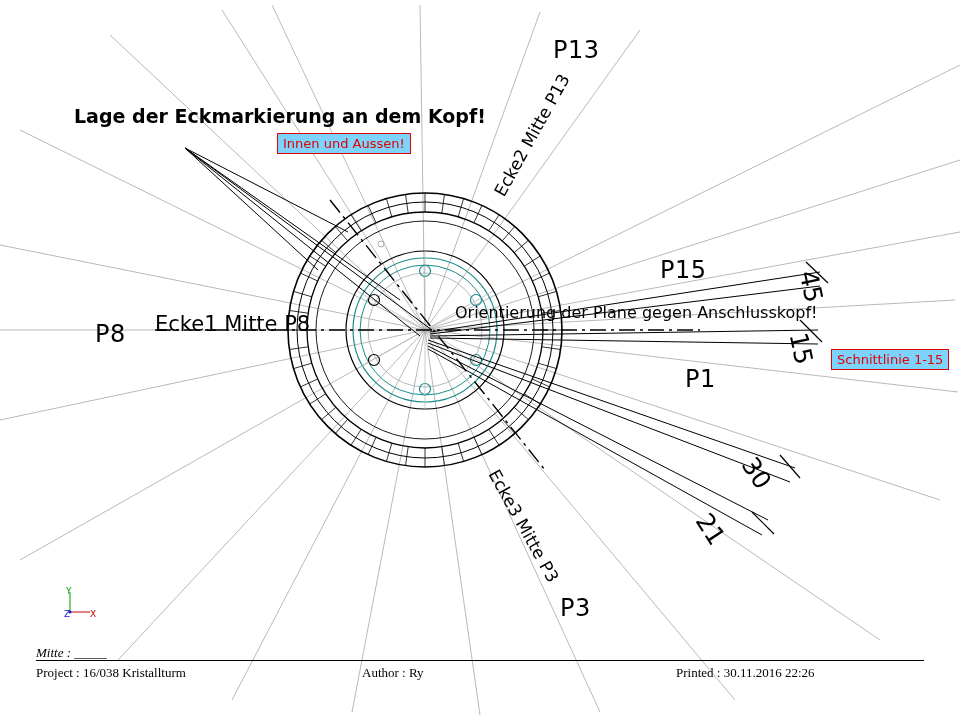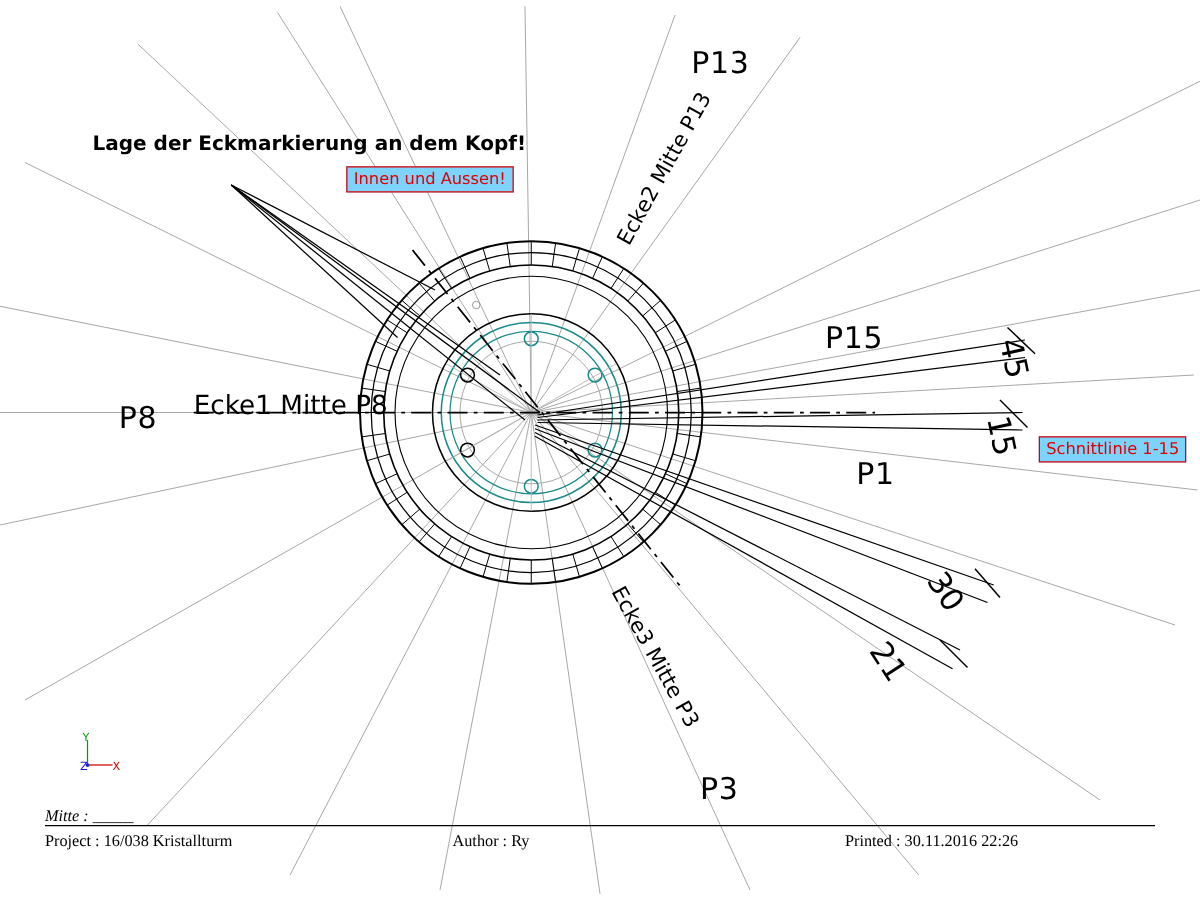--- a/index.html
+++ b/index.html
@@ -41,21 +41,21 @@
     font-size: 20px;
   }
   .boxed {
     border: 1px solid #e00000;
     color: #e00000;
     font-size: 13px;
     padding: 2px 5px;
     background: #7dd3fc;
   }
   .title-text {
-    font-size: 16px;
+    font-size: 19px;
     font-weight: bold;
   }
   .footer {
     position: absolute;
     left: 0;
     width: 960px;
     font-family: "Liberation Serif", serif;
     font-size: 13px;
     color: #000;
   }
@@ -224,26 +224,27 @@
       <circle cx="70" cy="612" r="1.5" fill="#2020d0"></circle>
     </g>
   </svg>
 
   <div class="lbl title-text" style="left:74px; top:105px;">Lage der Eckmarkierung an dem Kopf!</div>
 
   <div class="lbl boxed" style="left:277px; top:133px;">Innen und Aussen!</div>
 
   <div class="lbl boxed" style="left:831px; top:317px;margin-top:32px;">Schnittlinie 1-15</div>
 
+  <div class="lbl mid-label" style="left:455px; top:303px; font-size:16px;">Orientierung der Plane gegen Anschlusskopf!</div>
 
   <div class="lbl big-label" style="left:553px; top:36px;">P13</div>
   <div class="lbl big-label" style="left:660px; top:232px;margin-top:24px;">P15</div>
   <div class="lbl big-label" style="left:95px; top:320px;">P8</div>
   <div class="lbl big-label" style="left:685px; top:365px;">P1</div>
-  <div class="lbl big-label" style="left:560px; top:617px;">P3</div>
+  <div class="lbl big-label" style="left:560px; top:594px;">P3</div>
 
   <div class="lbl mid-label" style="left:155px; top:312px; font-size:21px;">Ecke1 Mitte P8</div>
 
   <div class="lbl mid-label rot" style="left:490px; top:190px; font-size:17px; transform: rotate(-61deg);">Ecke2 Mitte P13</div>
 
   <div class="lbl mid-label rot" style="left:502px; top:466px; font-size:17px; transform: rotate(61deg);">Ecke3 Mitte P3</div>
 
   <div class="lbl rot" style="left:822px; top:268px; font-size:25px; transform: rotate(78deg);">45</div>
   <div class="lbl rot" style="left:812px; top:330px; font-size:25px; transform: rotate(78deg);">15</div>
   <div class="lbl rot" style="left:760px; top:452px; font-size:25px; transform: rotate(57deg);">30</div>

